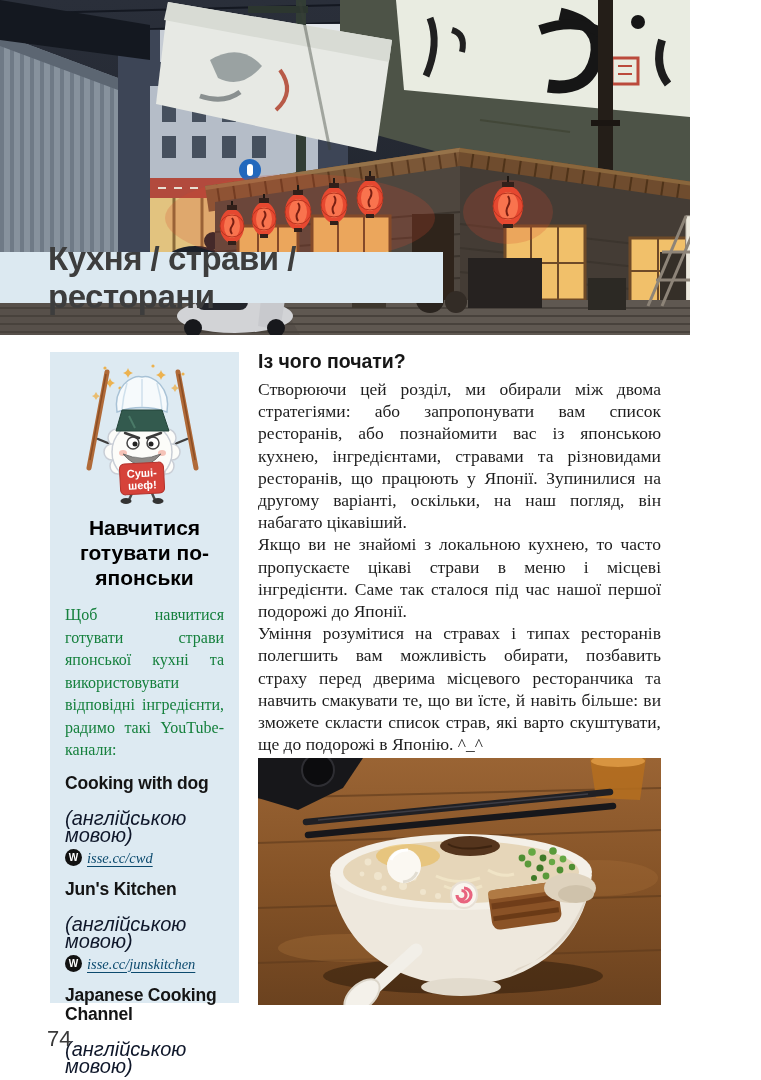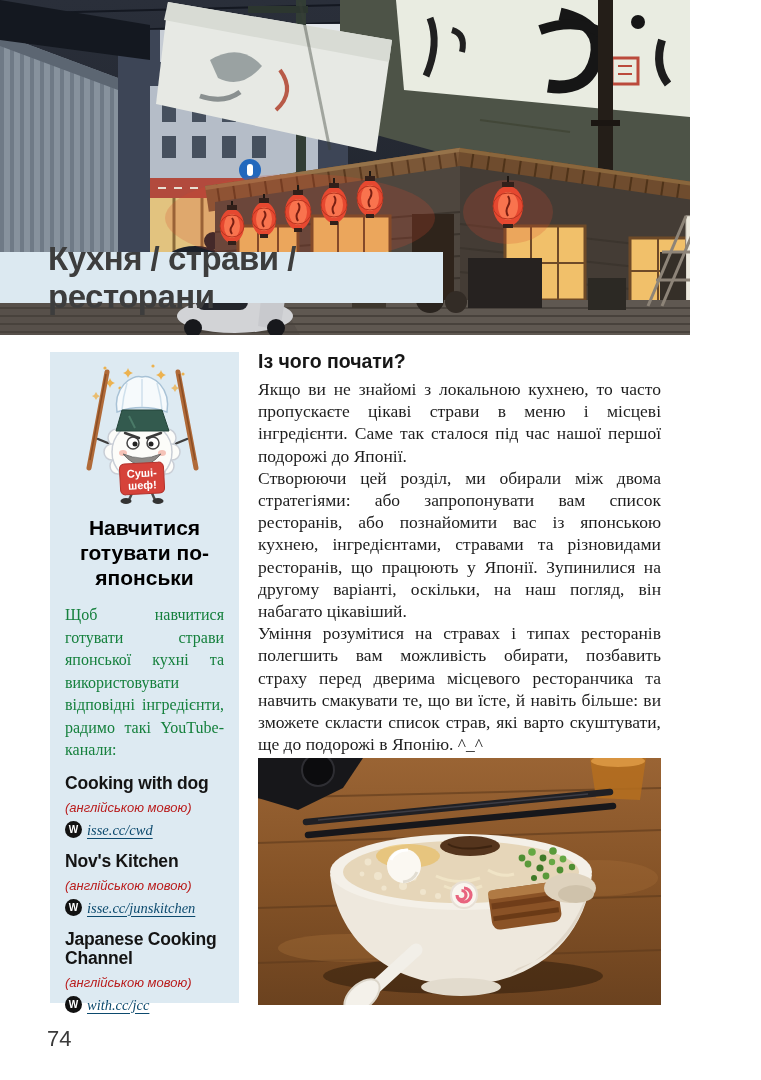--- a/index.html
+++ b/index.html
@@ -14,21 +14,21 @@
 
   .sidebar{position:absolute;left:50px;top:352px;width:189px;height:651px;background:#ddeaf2;
            box-sizing:border-box;padding:8px 15px 10px;}
   .mascot{width:155px;height:145px;margin:0 auto;}
   .sb-heading{font-size:21px;line-height:25px;font-weight:700;text-align:center;color:#000000;
               margin:6px 0 14px;}
   .sb-intro{font-family:"Liberation Serif",serif;font-size:16px;line-height:22.5px;
             text-align:justify;color:#15803d;margin:0 0 12px;}
   .channel{margin-bottom:12px;}
   .ch-name{font-size:17.5px;font-weight:700;line-height:19px;color:#141414;letter-spacing:-0.2px;}
-  .ch-lang{font-size:13px;font-style:italic;color:#b91c1c;margin:6px 0 4px;line-height:17px;}
+  .ch-lang{font-size:20px;font-style:italic;color:#0f172a;margin:17px 0 4px;line-height:17px;}
   .ch-linkrow{display:flex;align-items:center;gap:5px;}
   .wicon{width:17px;height:17px;border-radius:50%;background:#121212;color:#ffffff;
          display:inline-flex;align-items:center;justify-content:center;
          font-size:10px;font-weight:700;flex:0 0 17px;}
   .ch-link{font-size:14.5px;font-style:italic;color:#0c4a6e;text-decoration:underline;
            text-underline-offset:3px;line-height:20px;font-family:Liberation Serif, serif;}
 
   .main{position:absolute;left:258px;top:350px;width:403px;}
   .main h1{font-size:19.5px;font-weight:700;color:#161616;margin:0 0 5px;line-height:23px;}
   .main p{font-family:"Liberation Serif",serif;font-size:17.5px;line-height:22.2px;
@@ -393,42 +393,42 @@
   <div class="channel">
     <div class="ch-name">Cooking with dog</div>
     <div class="ch-lang">(англійською мовою)</div>
     <div class="ch-linkrow">
       <span class="wicon">W</span>
       <span class="ch-link">isse.cc/cwd</span>
     </div>
   </div>
 
   <div class="channel">
-    <div class="ch-name">Nov's Kitchen</div>
+    <div class="ch-name">Jun's Kitchen</div>
     <div class="ch-lang">(англійською мовою)</div>
     <div class="ch-linkrow">
       <span class="wicon">W</span>
       <span class="ch-link">isse.cc/junskitchen</span>
     </div>
   </div>
 
   <div class="channel">
     <div class="ch-name">Japanese Cooking Channel</div>
     <div class="ch-lang">(англійською мовою)</div>
     <div class="ch-linkrow">
       <span class="wicon">W</span>
       <span class="ch-link">with.cc/jcc</span>
     </div>
   </div>
 </aside>
 
 <main class="main">
   <h1>Із чого почати?</h1>
+  <p>Створюючи цей розділ, ми обирали між двома стратегіями: або запропонувати вам список ресторанів, або познайомити вас із японською кухнею, інгредієнтами, стравами та різновидами ресторанів, що працюють у Японії. Зупинилися на другому варіанті, оскільки, на наш погляд, він набагато цікавіший.</p>
   <p>Якщо ви не знайомі з локальною кухнею, то часто пропускаєте цікаві страви в меню і місцеві інгредієнти. Саме так сталося під час нашої першої подорожі до Японії.</p>
-  <p>Створюючи цей розділ, ми обирали між двома стратегіями: або запропонувати вам список ресторанів, або познайомити вас із японською кухнею, інгредієнтами, стравами та різновидами ресторанів, що працюють у Японії. Зупинилися на другому варіанті, оскільки, на наш погляд, він набагато цікавіший.</p>
   <p>Уміння розумітися на стравах і типах ресторанів полегшить вам можливість обирати, позбавить страху перед дверима місцевого ресторанчика та навчить смакувати те, що ви їсте, й навіть більше: ви зможете скласти список страв, які варто скуштувати, ще до подорожі в Японію. ^_^</p>
 </main>
 
 <div class="ramen">
   <svg width="403" height="247" viewBox="0 0 403 247">
     <defs>
       <linearGradient id="wood" x1="0" y1="0" x2="0" y2="1">
         <stop offset="0" stop-color="#9a6434"></stop>
           <stop offset="0.5" stop-color="#855327"></stop>
           <stop offset="1" stop-color="#6b421f"></stop>

